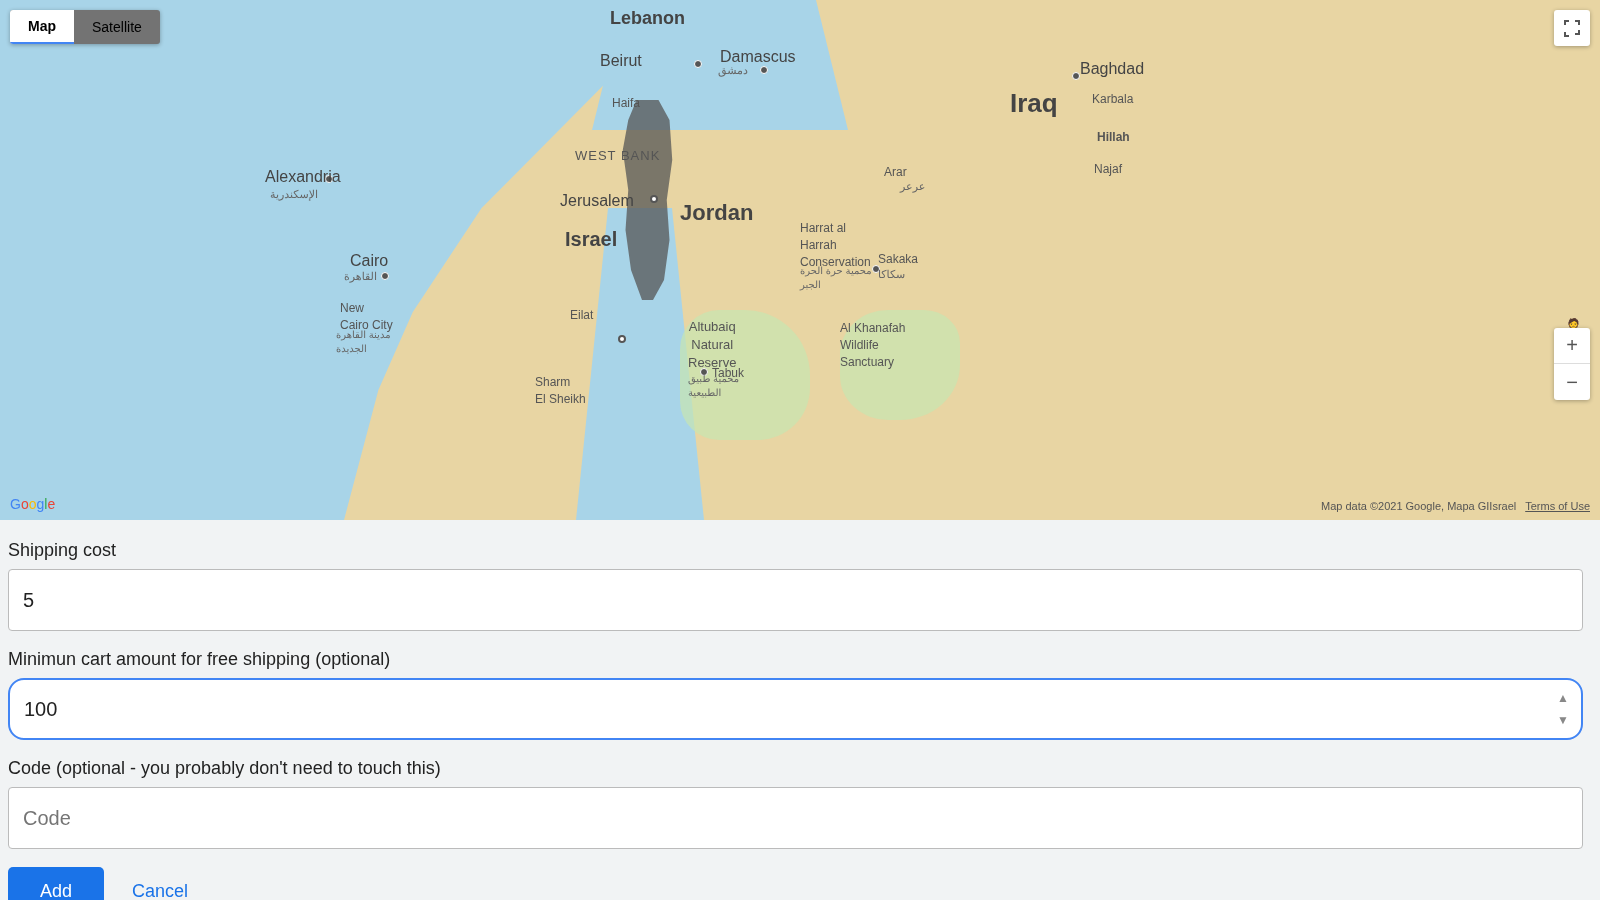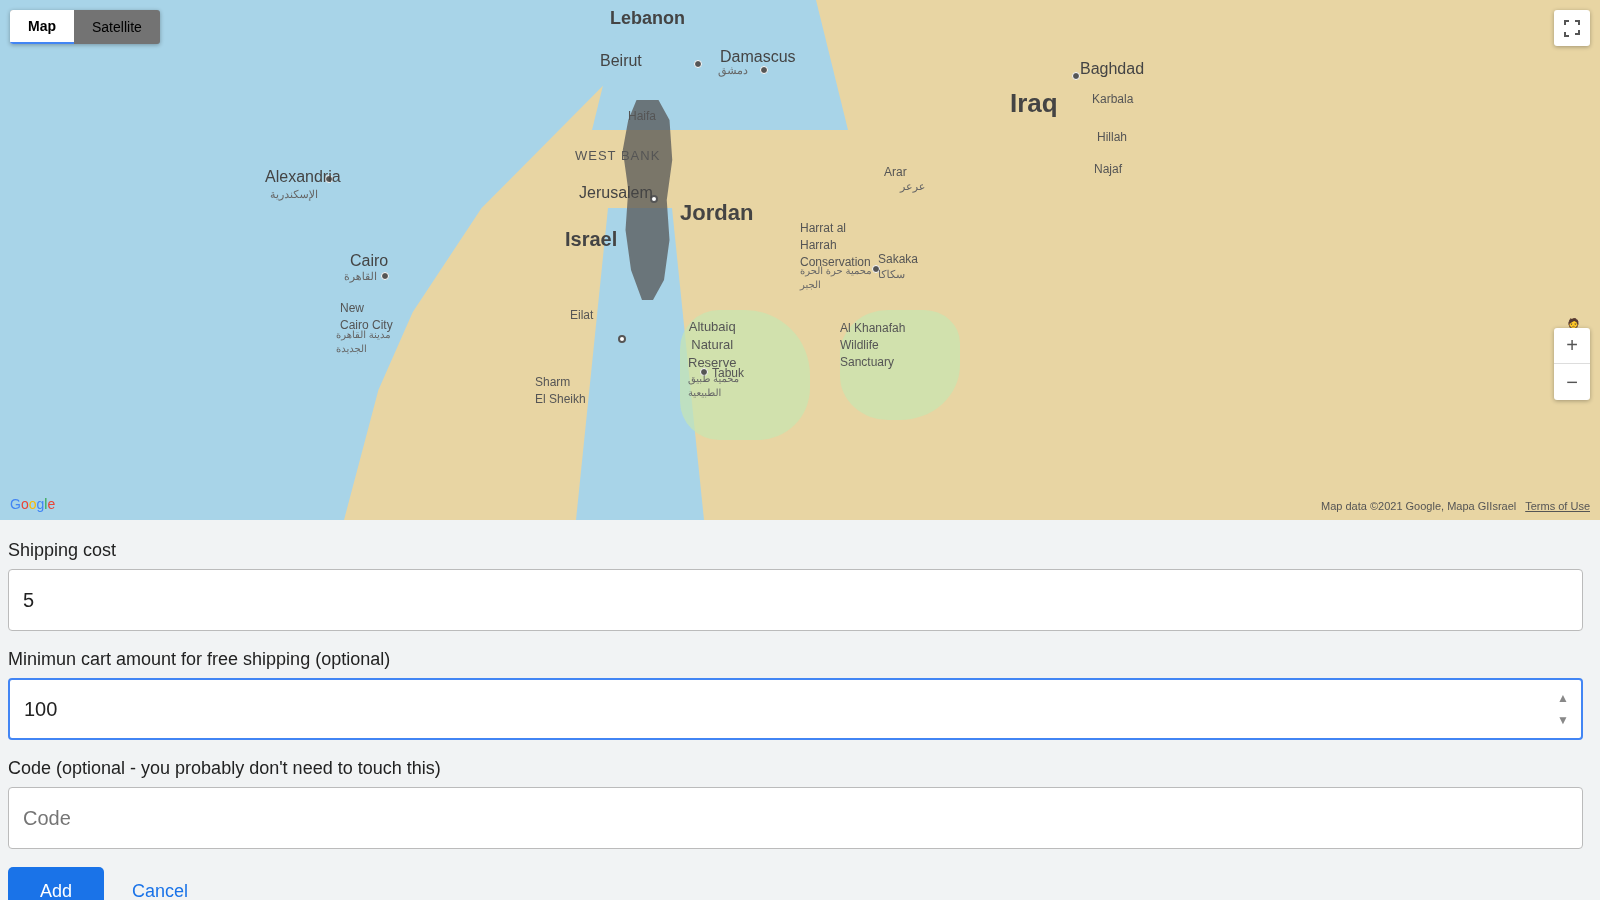--- a/index.html
+++ b/index.html
@@ -301,21 +301,21 @@
       max-width: 100%;
     }
 
     .form-input-spinner {
       width: 1575px;
       max-width: 100%;
       height: 62px;
       font-size: 20px;
       padding: 0 40px 0 14px;
       border: 2px solid #4285f4;
-      border-radius: 4px;
+      border-radius: 16px;
       background: #fff;
       color: #222;
       outline: none;
       appearance: none;
       -webkit-appearance: none;
     }
 
     .spinner-arrows {
       position: absolute;
       right: 8px;
@@ -397,30 +397,30 @@
       <div class="map-dot" style="top:272px; left:381px;"></div>
       <div class="map-dot" style="top:175px; left:325px;"></div>
       <div class="map-dot" style="top:72px; left:1072px;"></div>
       <div class="map-dot" style="top:265px; left:872px;"></div>
       <div class="map-dot" style="top:368px; left:700px;"></div>
 
       <div class="map-label large" style="top:8px; left:610px;">Lebanon</div>
       <div class="map-label medium" style="top:52px; left:600px;">Beirut</div>
       <div class="map-label medium" style="top:48px; left:720px;">Damascus</div>
       <div class="map-label arabic small" style="top:64px; left:718px;">دمشق</div>
-      <div class="map-label small" style="top:109px; left:612px;margin-left:16px;">Haifa</div>
+      <div class="map-label small" style="top:96px; left:612px;">Haifa</div>
       <div class="map-label small" style="top:148px; left:575px; font-size:13px; letter-spacing:1px;">WEST BANK</div>
-      <div class="map-label medium" style="top:184px; left:560px;margin-left:19px;">Jerusalem</div>
+      <div class="map-label medium" style="top:192px; left:560px;">Jerusalem</div>
       <div class="map-label large" style="top:228px; left:565px; font-size:20px; font-weight:bold;">Israel</div>
       <div class="map-label large" style="top:200px; left:680px; font-size:22px;">Jordan</div>
       <div class="map-label large" style="top:88px; left:1010px; font-size:26px;">Iraq</div>
       <div class="map-label medium" style="top:60px; left:1080px;">Baghdad</div>
       <div class="map-label small" style="top:92px; left:1092px;">Karbala</div>
       <div class="map-label small" style="top:162px; left:1094px;">Najaf</div>
-      <div class="map-label small" style="top:130px; left:1097px;">Hillah</div>
+      <div class="map-label small" style="top:130px; left:1097px;font-weight:bold;">Hillah</div>
       <div class="map-label medium" style="top:168px; left:265px;">Alexandria</div>
       <div class="map-label arabic small" style="top:188px; left:270px;">الإسكندرية</div>
       <div class="map-label medium" style="top:252px; left:350px;">Cairo</div>
       <div class="map-label arabic small" style="top:270px; left:344px;">القاهرة</div>
       <div class="map-label small" style="top:300px; left:340px; line-height:1.4;">New<br>Cairo City</div>
       <div class="map-label arabic small" style="top:328px; left:336px; line-height:1.4; font-size:10px;">مدينة القاهرة<br>الجديدة</div>
       <div class="map-label small" style="top:308px; left:570px;">Eilat</div>
       <div class="map-label small" style="top:366px; left:712px;">Tabuk</div>
       <div class="map-label small" style="top:374px; left:535px; line-height:1.4;">Sharm<br>El Sheikh</div>
       <div class="map-label small" style="top:318px; left:688px; font-size:13px; line-height:1.4; text-align:center;">Altubaiq<br>Natural<br>Reserve</div>

